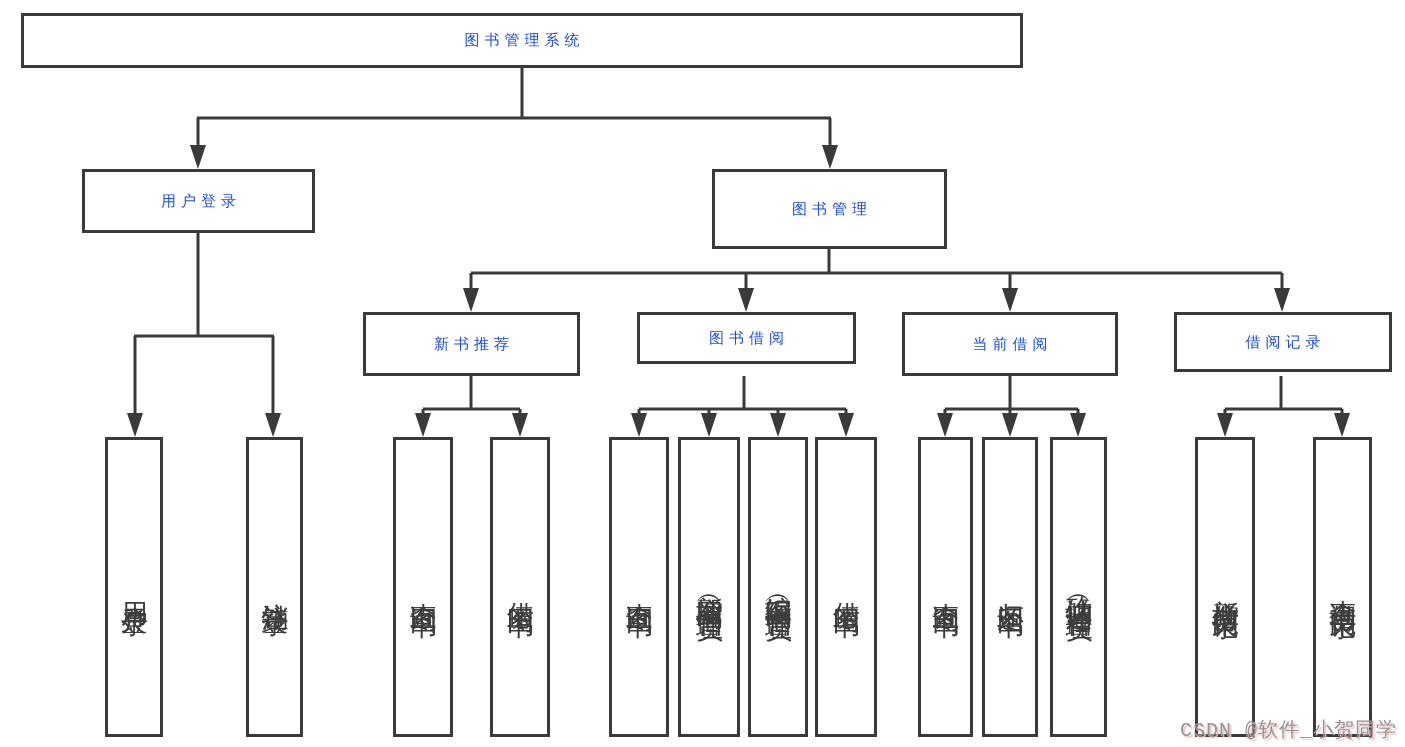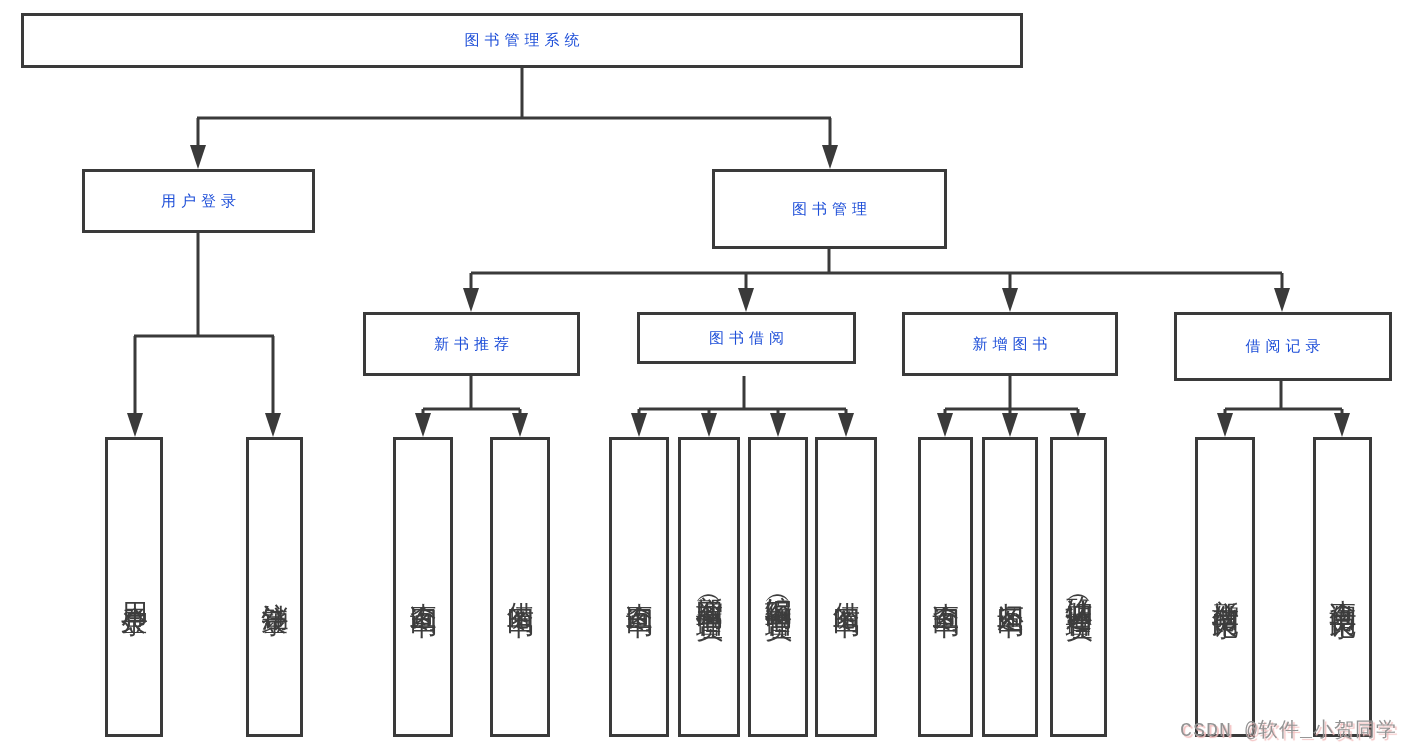--- a/index.html
+++ b/index.html
@@ -110,23 +110,23 @@
     <span>图书管理</span>
   </div>
 
   <div class="box h" style="left:363px; top:312px; width:217px; height:64px">
     <span>新书推荐</span>
   </div>
   <div class="box h" style="left:637px; top:312px; width:219px; height:52px">
     <span>图书借阅</span>
   </div>
   <div class="box h" style="left:902px; top:312px; width:216px; height:64px">
-    <span>新增图书</span>
+    <span>当前借阅</span>
   </div>
-  <div class="box h" style="left:1174px; top:312px; width:218px; height:69px">
+  <div class="box h" style="left:1174px; top:312px; width:218px; height:60px">
     <span>借阅记录</span>
   </div>
 
   <div class="box v" style="left:105px; top:437px; width:58px; height:300px">
     <span>用户登录</span>
   </div>
   <div class="box v" style="left:246px; top:437px; width:57px; height:300px">
     <span>注销登录</span>
   </div>
 

